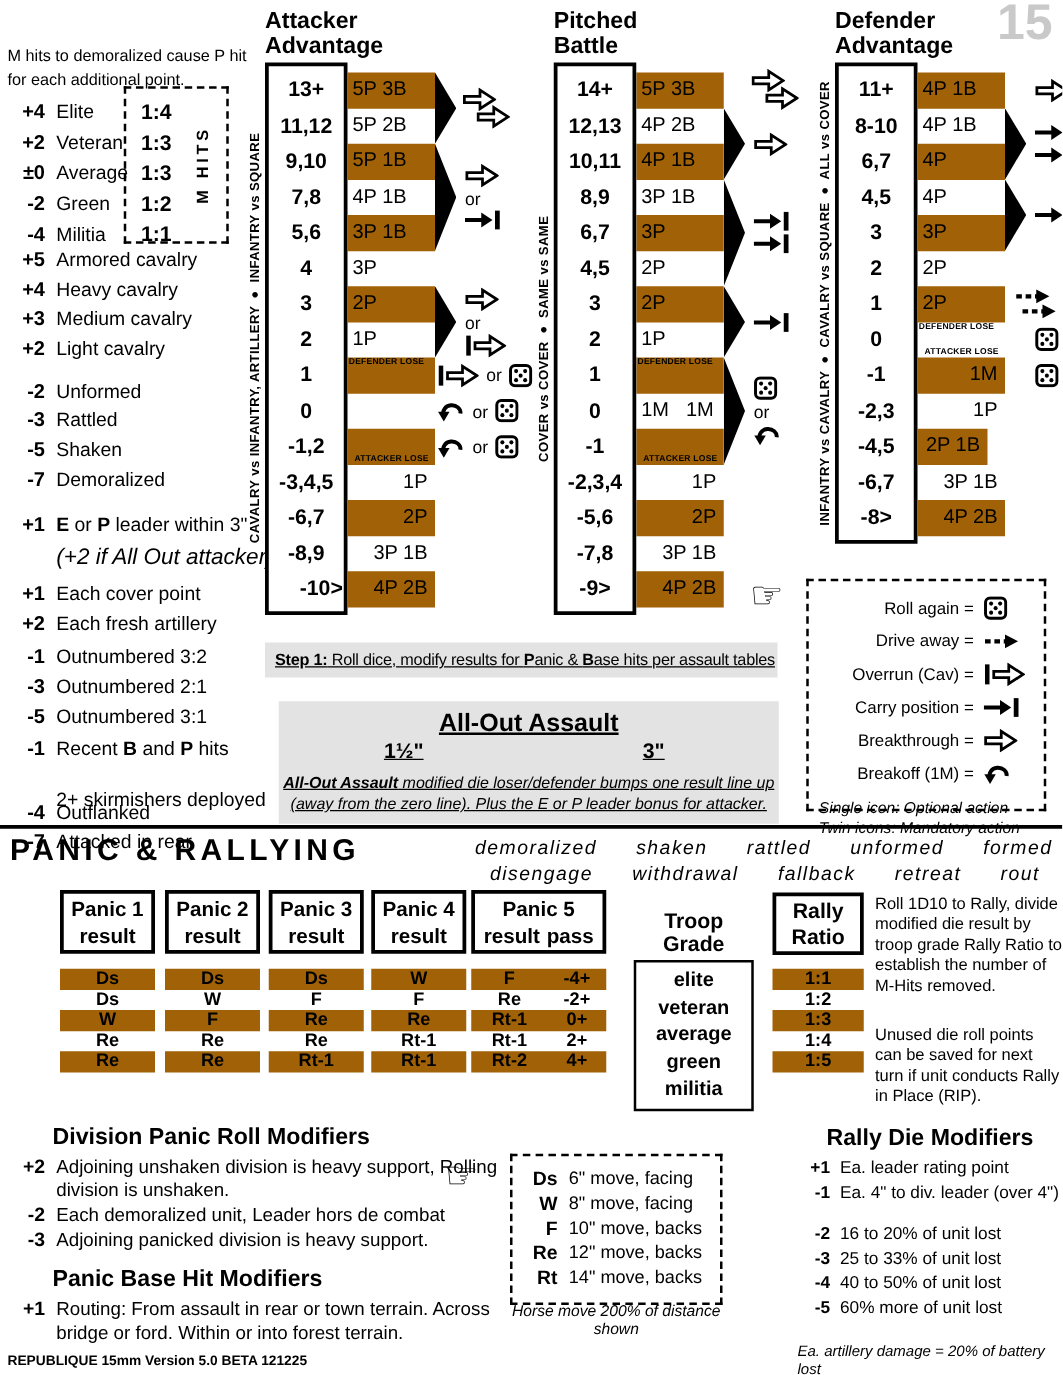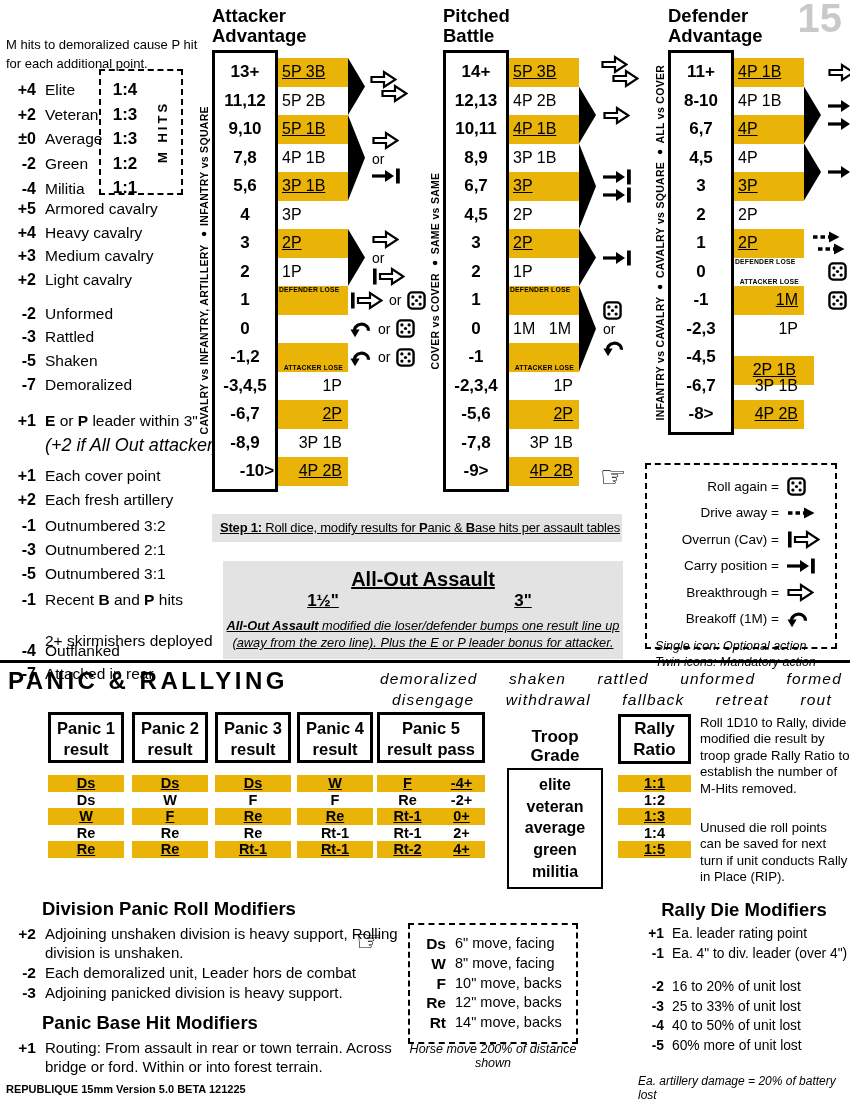--- a/index.html
+++ b/index.html
@@ -11,21 +11,21 @@
          justify-content:center;font-weight:bold;}
   .dashed{border:2.5px dashed #000;}
   .panel{background:#e3e3e3;text-decoration:underline;}
   .modrow{position:absolute;display:flex;align-items:center;}
   .modnum{width:34px;text-align:right;font-weight:bold;font-size:16px;flex:0 0 34px;}
   .modlab{margin-left:9px;font-size:15.5px;white-space:nowrap;}
   .ital{font-style:italic;}
   .diebox{position:absolute;border:3px solid #000;background:#fff;box-sizing:border-box;z-index:2;}
   .dieval{position:absolute;text-align:center;font-weight:bold;font-size:17px;z-index:3;}
   .resrow{position:absolute;font-size:16px;box-sizing:border-box;z-index:1;}
-  .shade{background:#eab308;text-decoration:underline;}
+  .shade{background:#a16207;}
   .minilab{position:absolute;font-size:6.8px;font-weight:bold;line-height:7px;letter-spacing:.2px;}
   .tri{position:absolute;background:#000;clip-path:polygon(0 0,100% 50%,0 100%);z-index:1;}
   .icongrp{position:absolute;display:flex;z-index:2;}
   .ortxt{font-size:14px;line-height:14px;}
   .ttitle{position:absolute;font-weight:bold;font-size:18.5px;line-height:20px;}
   .hand{position:absolute;font-family:"DejaVu Sans",sans-serif;font-size:30px;line-height:30px;}
   .pcell{position:absolute;text-align:center;font-weight:bold;font-size:14.5px;box-sizing:border-box;}
   .phead{position:absolute;border:3px solid #000;background:#fff;text-align:center;
          font-weight:bold;font-size:16.5px;line-height:21px;box-sizing:border-box;padding-top:3px;}
   .legrow{display:grid;grid-template-columns:1fr 42px;align-items:center;height:26.5px;}
@@ -644,21 +644,21 @@
     <div class="dieval" style="left: 668px; top: 257.5px; width: 66px; height: 28.5px; line-height: 28.5px;">0</div>
     <div class="resrow" style="left: 734px; top: 257.5px; width: 70px; height: 28.5px; line-height: 28.5px; padding-left: 4px;">
       <div class="minilab" style="position: absolute; top: 0px; left: 1px;">DEFENDER LOSE</div>
       <div class="minilab" style="position: absolute; bottom: 1px; right: 5px;">ATTACKER LOSE</div>
     </div>
     <div class="dieval" style="left: 668px; top: 286px; width: 66px; height: 28.5px; line-height: 28.5px;">-1</div>
     <div class="resrow shade" style="left: 734px; top: 286px; width: 70px; height: 28.5px; line-height: 28.5px; text-align: right; padding-right: 6px;">1M</div>
     <div class="dieval" style="left: 668px; top: 314.5px; width: 66px; height: 28.5px; line-height: 28.5px;">-2,3</div>
     <div class="resrow" style="left: 734px; top: 314.5px; width: 70px; height: 28.5px; line-height: 28.5px; text-align: right; padding-right: 6px;">1P</div>
     <div class="dieval" style="left: 668px; top: 343px; width: 66px; height: 28.5px; line-height: 28.5px;">-4,5</div>
-    <div class="resrow shade" style="left: 734px; top: 356px; width: 80px; height: 28.5px; line-height: 28.5px; text-align: right; padding-right: 18px;">2P 1B</div>
+    <div class="resrow shade" style="left: 734px; top: 343px; width: 56px; height: 28.5px; line-height: 28.5px; text-align: right; padding-right: 6px;">2P 1B</div>
     <div class="dieval" style="left: 668px; top: 371.5px; width: 66px; height: 28.5px; line-height: 28.5px;">-6,7</div>
     <div class="resrow" style="left: 734px; top: 371.5px; width: 70px; height: 28.5px; line-height: 28.5px; text-align: right; padding-right: 6px;">3P 1B</div>
     <div class="dieval" style="left: 668px; top: 400px; width: 66px; height: 28.5px; line-height: 28.5px;">-8&gt;</div>
     <div class="resrow shade" style="left: 734px; top: 400px; width: 70px; height: 28.5px; line-height: 28.5px; text-align: right; padding-right: 6px;">4P 2B</div>
     <div class="tri" style="left: 804px; top: 86.5px; width: 17px; height: 57px;"></div>
     <div class="tri" style="left: 804px; top: 143.5px; width: 17px; height: 57px;"></div>
     <div class="icongrp" style="left: 828px; top: 58px; height: 28.5px; flex-direction: column; justify-content: center; align-items: flex-start; gap: 2px;">
       <div>
         <svg width="27" height="19" viewBox="0 0 27 19">
           <path d="M1.5 7 H14 V2 L25.5 9.5 L14 17 V12 H1.5 Z" fill="#fff" stroke="#000" stroke-width="2.2"></path>

